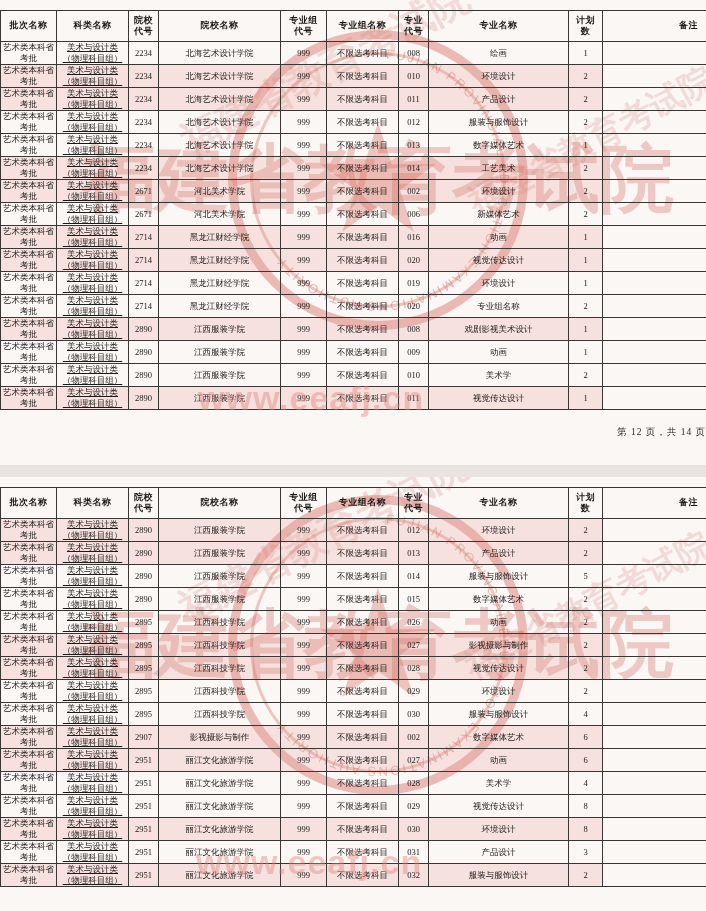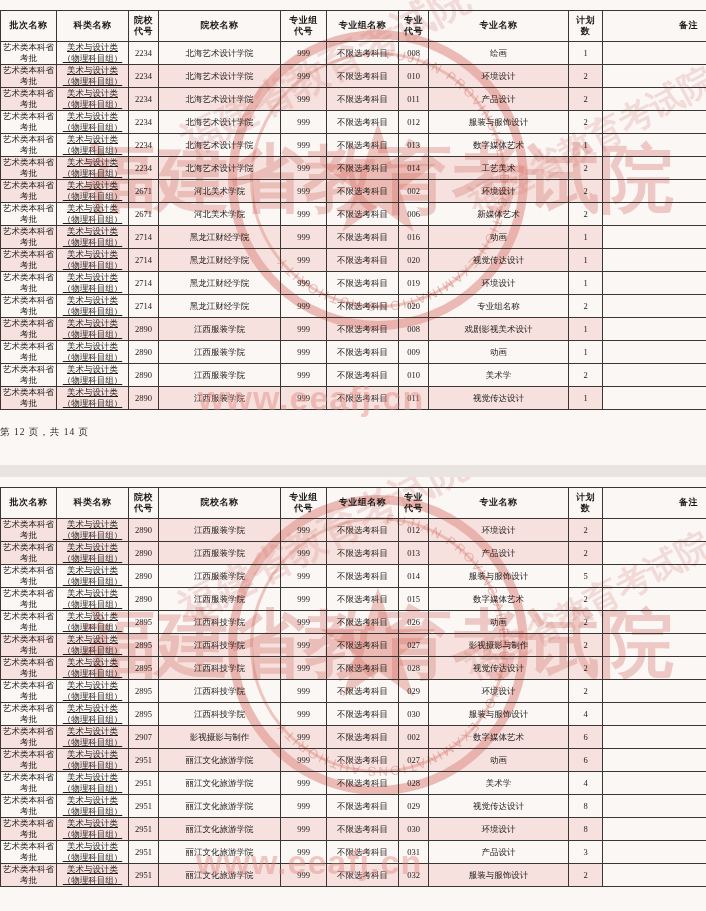--- a/index.html
+++ b/index.html
@@ -128,21 +128,21 @@
   col.w-zydh{width:46px;}
   col.w-zymc{width:72px;}
   col.w-zyd{width:30px;}
   col.w-zyname{width:140px;}
   col.w-jh{width:34px;}
   col.w-bz{width:172px;}
 
   .footer{
     position:relative;
     z-index:2;
-    text-align:left;
+    text-align:right;
     font-size:9.5px;
     color:#2a2726;
     margin-top:16px;
     letter-spacing:1px;
     font-family:"Liberation Serif",serif;
   }
 </style>
 </head>
 <body>
 

